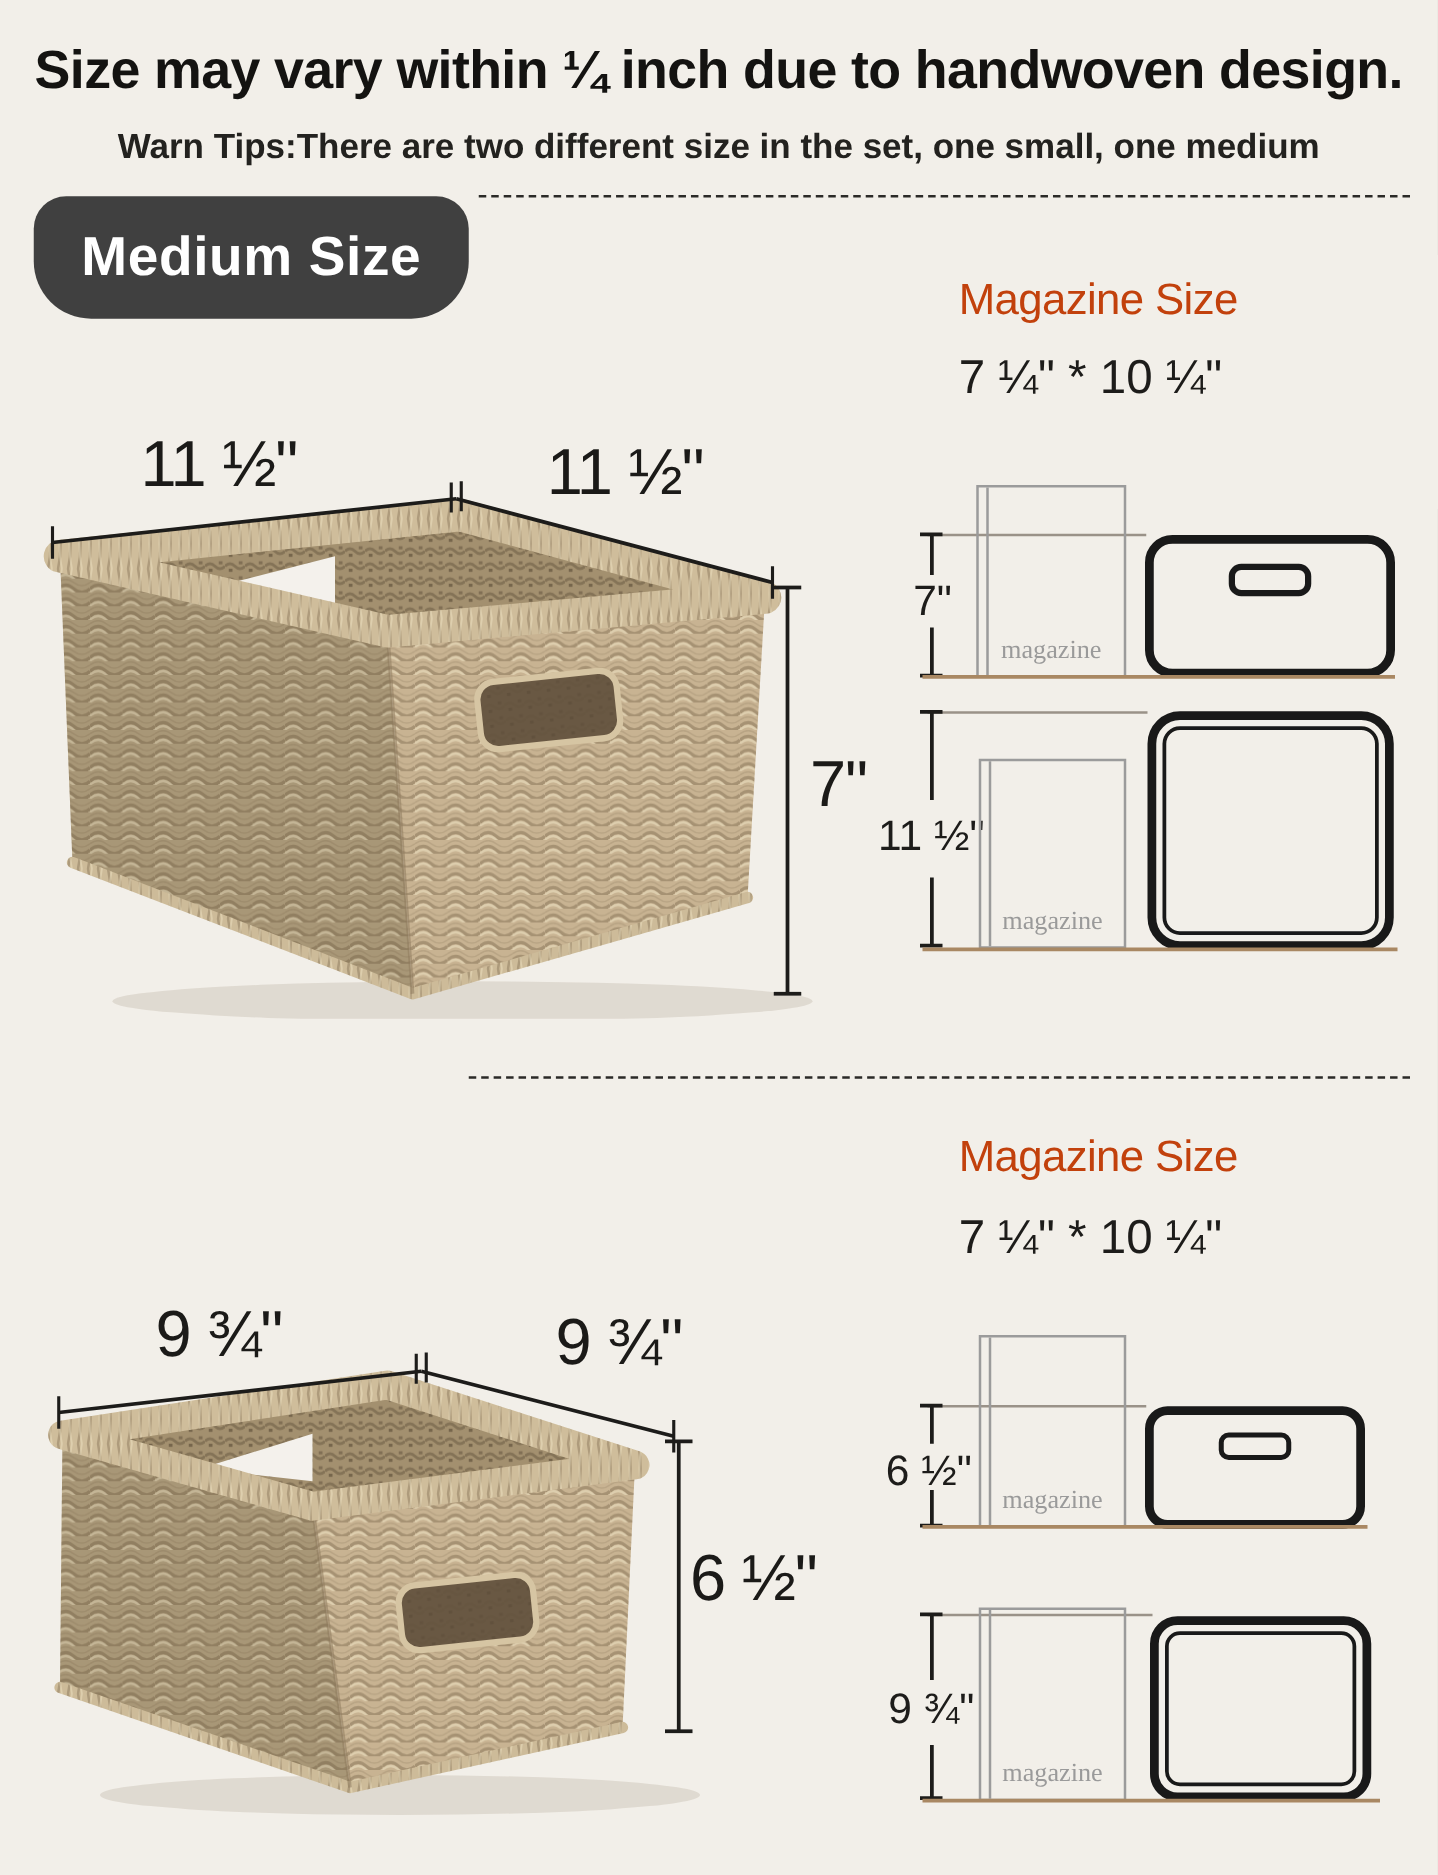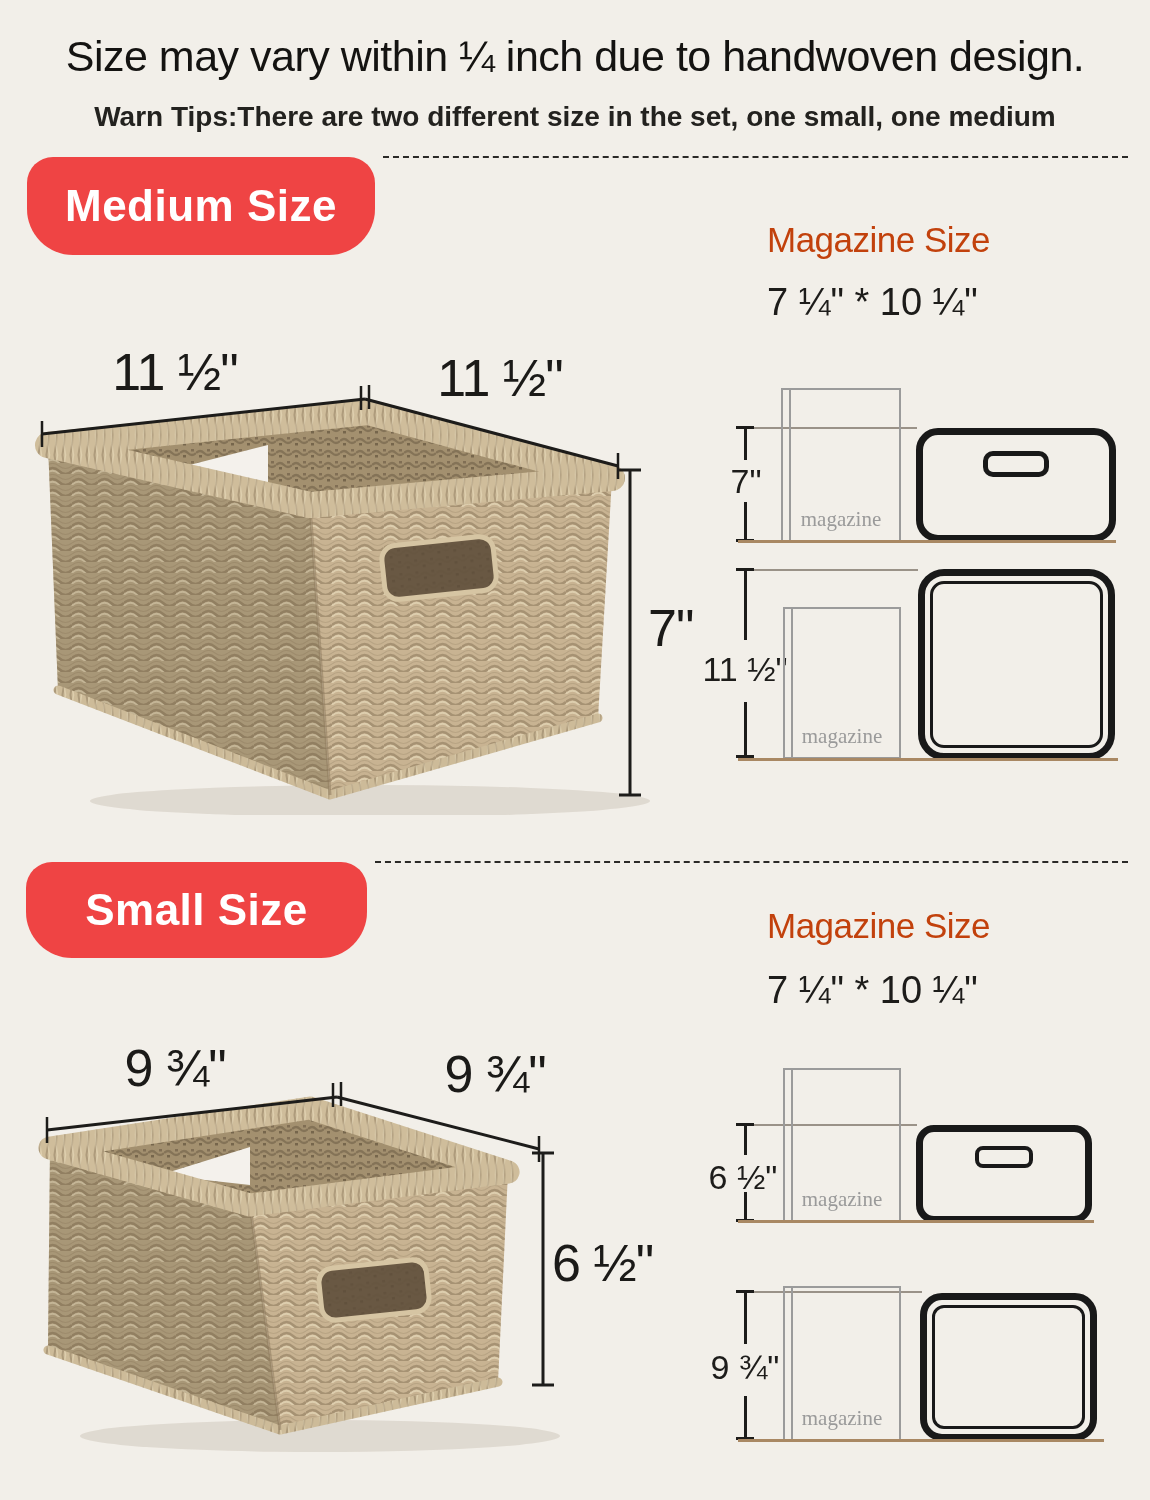--- a/index.html
+++ b/index.html
@@ -5,28 +5,28 @@
   html,body{margin:0;padding:0;}
   body{background:#d9d6d0;}
   #page{
     position:relative; width:1150px; height:1500px; margin:0 auto;
     background:#F2EFE9; overflow:hidden;
     font-family:"Liberation Sans", sans-serif; color:#1D1C1A;
   }
   .layer{position:absolute; inset:0;}
   .title{
     position:absolute; left:0; top:32px; width:100%; text-align:center;
-    font-size:43px; font-weight:400; letter-spacing:-0.5px; color:#141311;
+    font-size:43px; font-weight:700; letter-spacing:-0.5px; color:#141311;
   }
   .subtitle{
     position:absolute; left:0; top:101px; width:100%; text-align:center;
     font-size:28px; font-weight:700; color:#23221f;
   }
   .badge{
-    position:absolute; background:#ef4444; color:#ffffff;
+    position:absolute; background:#404040; color:#ffffff;
     border-radius:26px 26px 46px 46px;
     display:flex; align-items:center; justify-content:center;
     font-size:44px; font-weight:700; letter-spacing:0.5px;
   }
   .dotted{position:absolute; border-top:2px dashed #2b2a27; height:0;}
   .mag-heading{position:absolute; font-size:35px; font-weight:400; letter-spacing:-0.5px; color:#c2410c;}
   .mag-dims{position:absolute; font-size:38px; font-weight:400; letter-spacing:0; color:#1D1C1A;}
   .photo-label{position:absolute; font-size:52px; font-weight:400; letter-spacing:-1px; color:#1b1a18; text-align:center;}
   .photo-label.left-align{text-align:left;}
   .diagram-label{position:absolute; font-size:34px; font-weight:400; color:#1D1C1A; text-align:center;}
@@ -145,23 +145,20 @@
       <div class="spine"></div>
       <div class="mag-label">magazine</div>
     </div>
     <div class="basket-top" style="left:918px; top:569px; width:197px; height:191px; border-radius:26px;">
       <div class="inner" style="border-radius:14px;"></div>
     </div>
     <div class="baseline" style="left:738px; top:758px; width:380px;"></div>
   </section>
 
   <section class="layer">
-    <div class="badge" style="left:26px; top:862px; width:341px; height:96px;">
-      <span>Small Size</span>
-    </div>
     <div class="dotted" style="left:375px; top:861px; width:753px;"></div>
 
     <div class="mag-heading" style="left:767px; top:906px;">Magazine Size</div>
     <div class="mag-dims" style="left:767px; top:969px;">7 ¼" * 10 ¼"</div>
 
     <svg id="s-basket-svg" class="fig" style="left:20px; top:1075px;" width="680" height="425" viewBox="0 0 680 425">
       <defs>
         <pattern id="s-weave" width="26" height="11" patternUnits="userSpaceOnUse">
           <path d="M0,8 Q6.5,2 13,8 T26,8" fill="none" stroke="#6e5c43" stroke-width="2.6" opacity="0.38"></path>
           <path d="M0,10.8 Q6.5,4.8 13,10.8 T26,10.8" fill="none" stroke="#efe3c4" stroke-width="1.8" opacity="0.55"></path>

